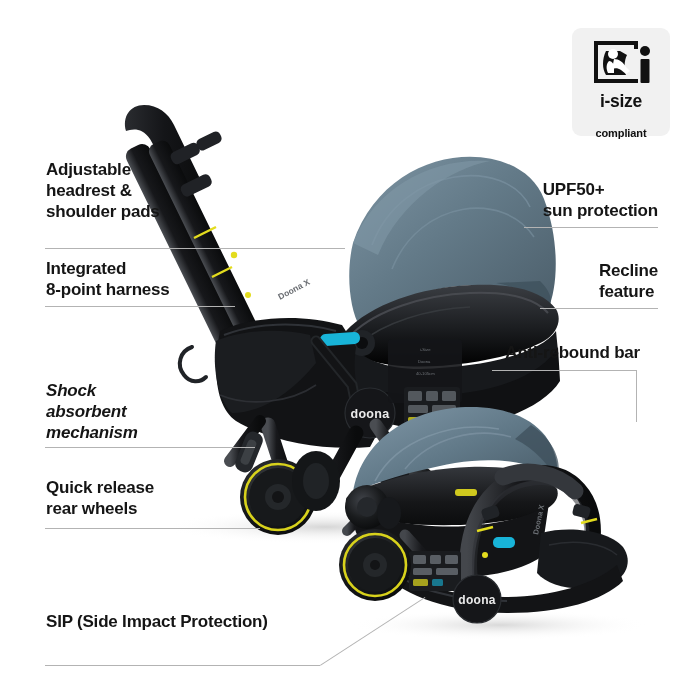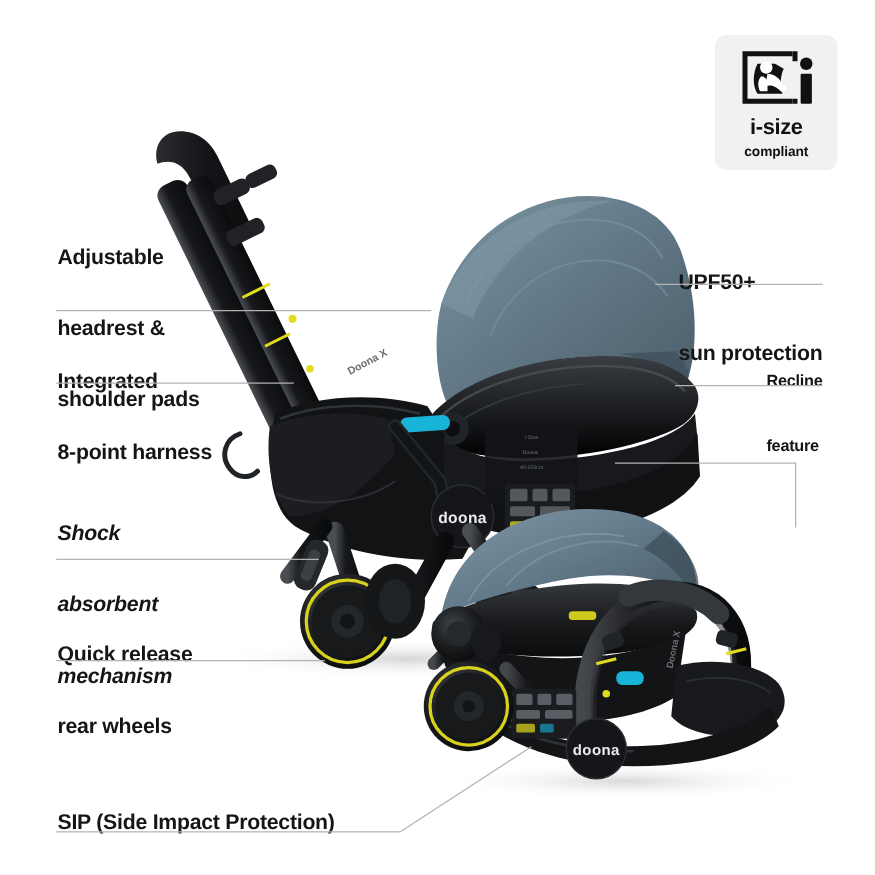--- a/index.html
+++ b/index.html
@@ -9,37 +9,37 @@
     background:#ffffff;
     font-family:"Liberation Sans", sans-serif;
     overflow:hidden;
   }
   #stage{position:relative;width:700px;height:700px;overflow:hidden;background:#fff;}
 
   
   .callout{position:absolute;color:#151515;font-weight:700;line-height:1.23;letter-spacing:-.2px;}
   .callout.left{text-align:left;}
   .callout.right{text-align:left;}
-  .callout .ln{display:block;white-space:nowrap;margin-top:36px;}
+  .callout .ln{display:block;white-space:nowrap;}
 
   
   .rule{position:absolute;background:#b3b3b3;height:1px;}
   .vrule{position:absolute;background:#b3b3b3;width:1px;}
   .diag{position:absolute;background:#b3b3b3;height:1px;transform-origin:0 0;}
 
   
   #isize{
     position:absolute;left:572px;top:28px;width:98px;height:108px;
     background:#f1f1f1;border-radius:9px;
     display:flex;flex-direction:column;align-items:center;justify-content:flex-start;
     padding-top:9px;box-sizing:border-box;
   }
   #isize .glyph{width:62px;height:50px;}
   #isize .t1{font-size:17.5px;font-weight:700;color:#111;margin-top:4px;letter-spacing:-.3px;}
-  #isize .t2{font-size:11px;font-weight:700;color:#111;margin-top:4px;letter-spacing:-.1px;}
+  #isize .t2{font-size:11px;font-weight:700;color:#111;margin-top:15px;letter-spacing:-.1px;}
 
   
   .art{position:absolute;}
   svg{display:block;overflow:visible;}
 </style>
 </head>
 <body>
 
 <div id="stage">
 
@@ -370,26 +370,29 @@
     <span class="ln">rear wheels</span>
   </div>
   <div class="rule" style="left:45px;top:528px;width:215px;"></div>
 
   <div class="callout right" style="right:42px;top:180px;font-size:17px;">
     <span class="ln">UPF50+</span>
     <span class="ln">sun protection</span>
   </div>
   <div class="rule" style="left:524px;top:227px;width:134px;"></div>
 
-  <div class="callout right" style="right:42px;top:261px;font-size:13px;">
+  <div class="callout right" style="right:42px;top:261px;font-size:17px;">
     <span class="ln">Recline</span>
     <span class="ln">feature</span>
   </div>
   <div class="rule" style="left:540px;top:308px;width:118px;"></div>
 
+  <div class="callout right" style="right:60px;top:343px;font-size:17px;">
+    <span class="ln">Anti-rebound bar</span>
+  </div>
   <div class="rule" style="left:492px;top:370px;width:144px;"></div>
   <div class="vrule" style="left:636px;top:370px;height:52px;"></div>
 
   <div class="callout left" style="left:46px;top:612px;font-size:17px;">
     <span class="ln">SIP (Side Impact Protection)</span>
   </div>
   <div class="rule" style="left:45px;top:665px;width:275px;"></div>
   <div class="diag" style="left:320px;top:665px;width:125px;transform:rotate(-33deg);"></div>
 
 </div>

